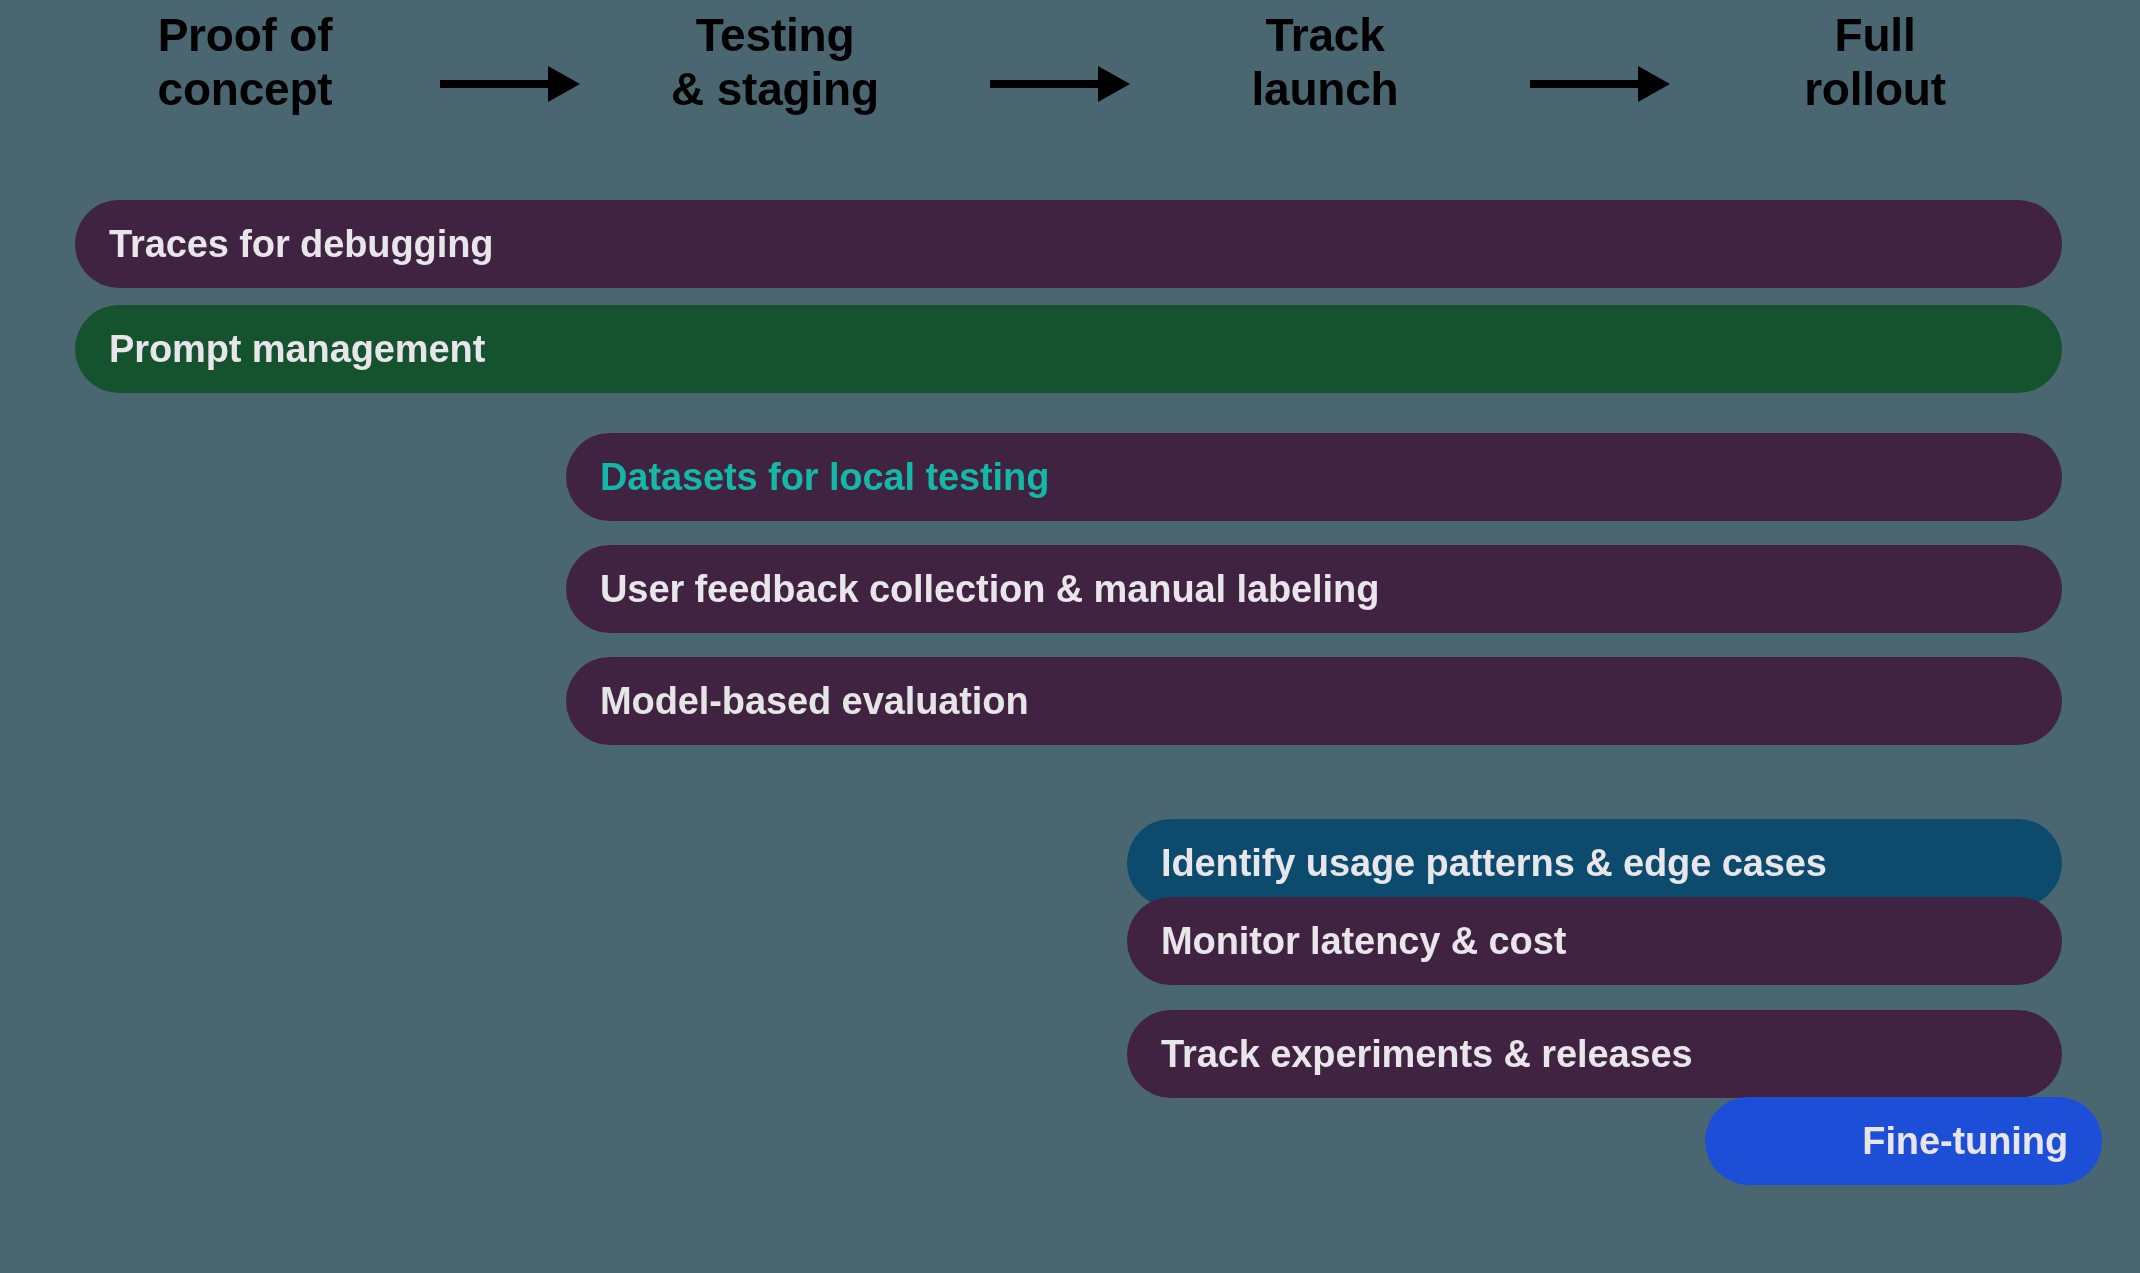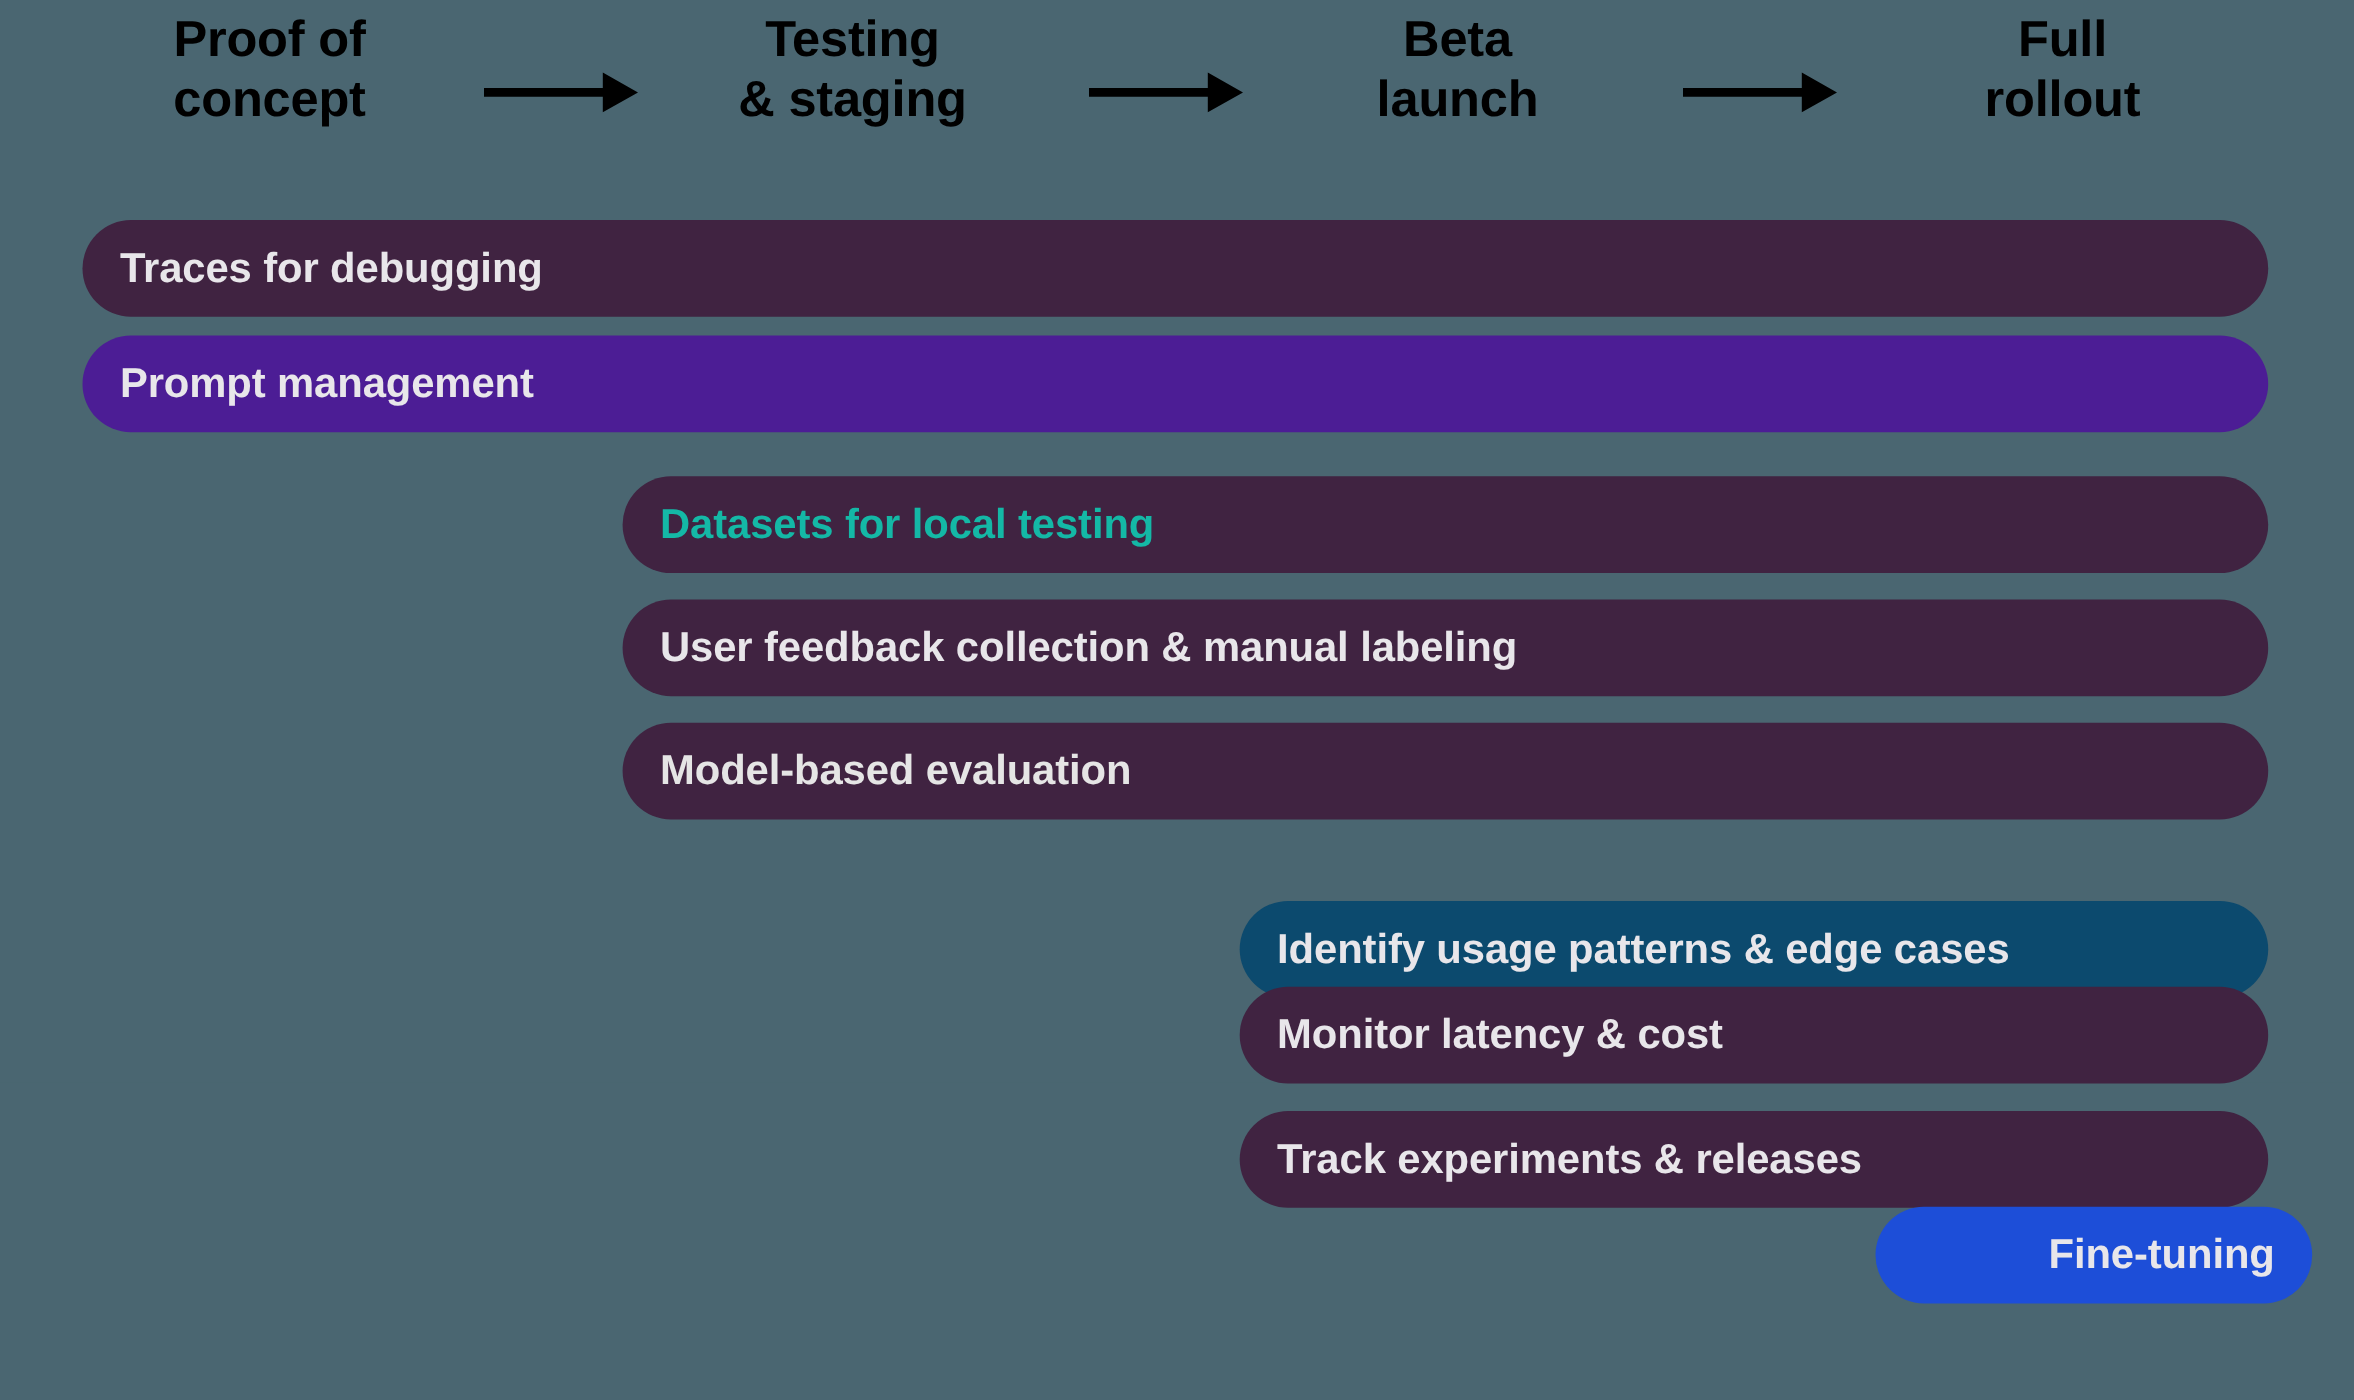--- a/index.html
+++ b/index.html
@@ -115,40 +115,40 @@
 
     <div class="stage-label s1" style="color: rgb(0, 0, 0);">Testing
 &amp; staging</div>
 
     <div class="stage-arrow a1">
       <svg width="140" height="44" viewBox="0 0 140 44" aria-hidden="true">
         <path d="M0 18 L108 18 L108 4 L140 22 L108 40 L108 26 L0 26 Z" fill="#000000"></path>
       </svg>
     </div>
 
-    <div class="stage-label s2" style="color: rgb(0, 0, 0);">Beta
+    <div class="stage-label s2" style="color: rgb(0, 0, 0);">Track
 launch</div>
 
     <div class="stage-arrow a2">
       <svg width="140" height="44" viewBox="0 0 140 44" aria-hidden="true">
         <path d="M0 18 L108 18 L108 4 L140 22 L108 40 L108 26 L0 26 Z" fill="#000000"></path>
       </svg>
     </div>
 
     <div class="stage-label s3" style="color: rgb(0, 0, 0);">Full
 rollout</div>
   </div>
 
   <div class="bars-layer">
 
     <div class="cap-bar" style="left: 75px; top: 200px; width: 1987px; background: rgb(64, 35, 65);">
       <span class="cap-bar-label" style="color: rgb(232, 230, 234);">Traces for debugging</span>
     </div>
 
-    <div class="cap-bar" style="left: 75px; top: 305px; width: 1987px; background: #4c1d95;">
+    <div class="cap-bar" style="left: 75px; top: 305px; width: 1987px; background: #14532d;">
       <span class="cap-bar-label" style="color: rgb(232, 230, 234);">Prompt management</span>
     </div>
 
     <div class="cap-bar" style="left: 566px; top: 433px; width: 1496px; background: rgb(64, 35, 65);">
       <span class="cap-bar-label" style="color: #14b8a6;">Datasets for local testing</span>
     </div>
 
     <div class="cap-bar" style="left: 566px; top: 545px; width: 1496px; background: rgb(64, 35, 65);">
       <span class="cap-bar-label" style="color: rgb(232, 230, 234);">User feedback collection &amp; manual labeling</span>
     </div>

